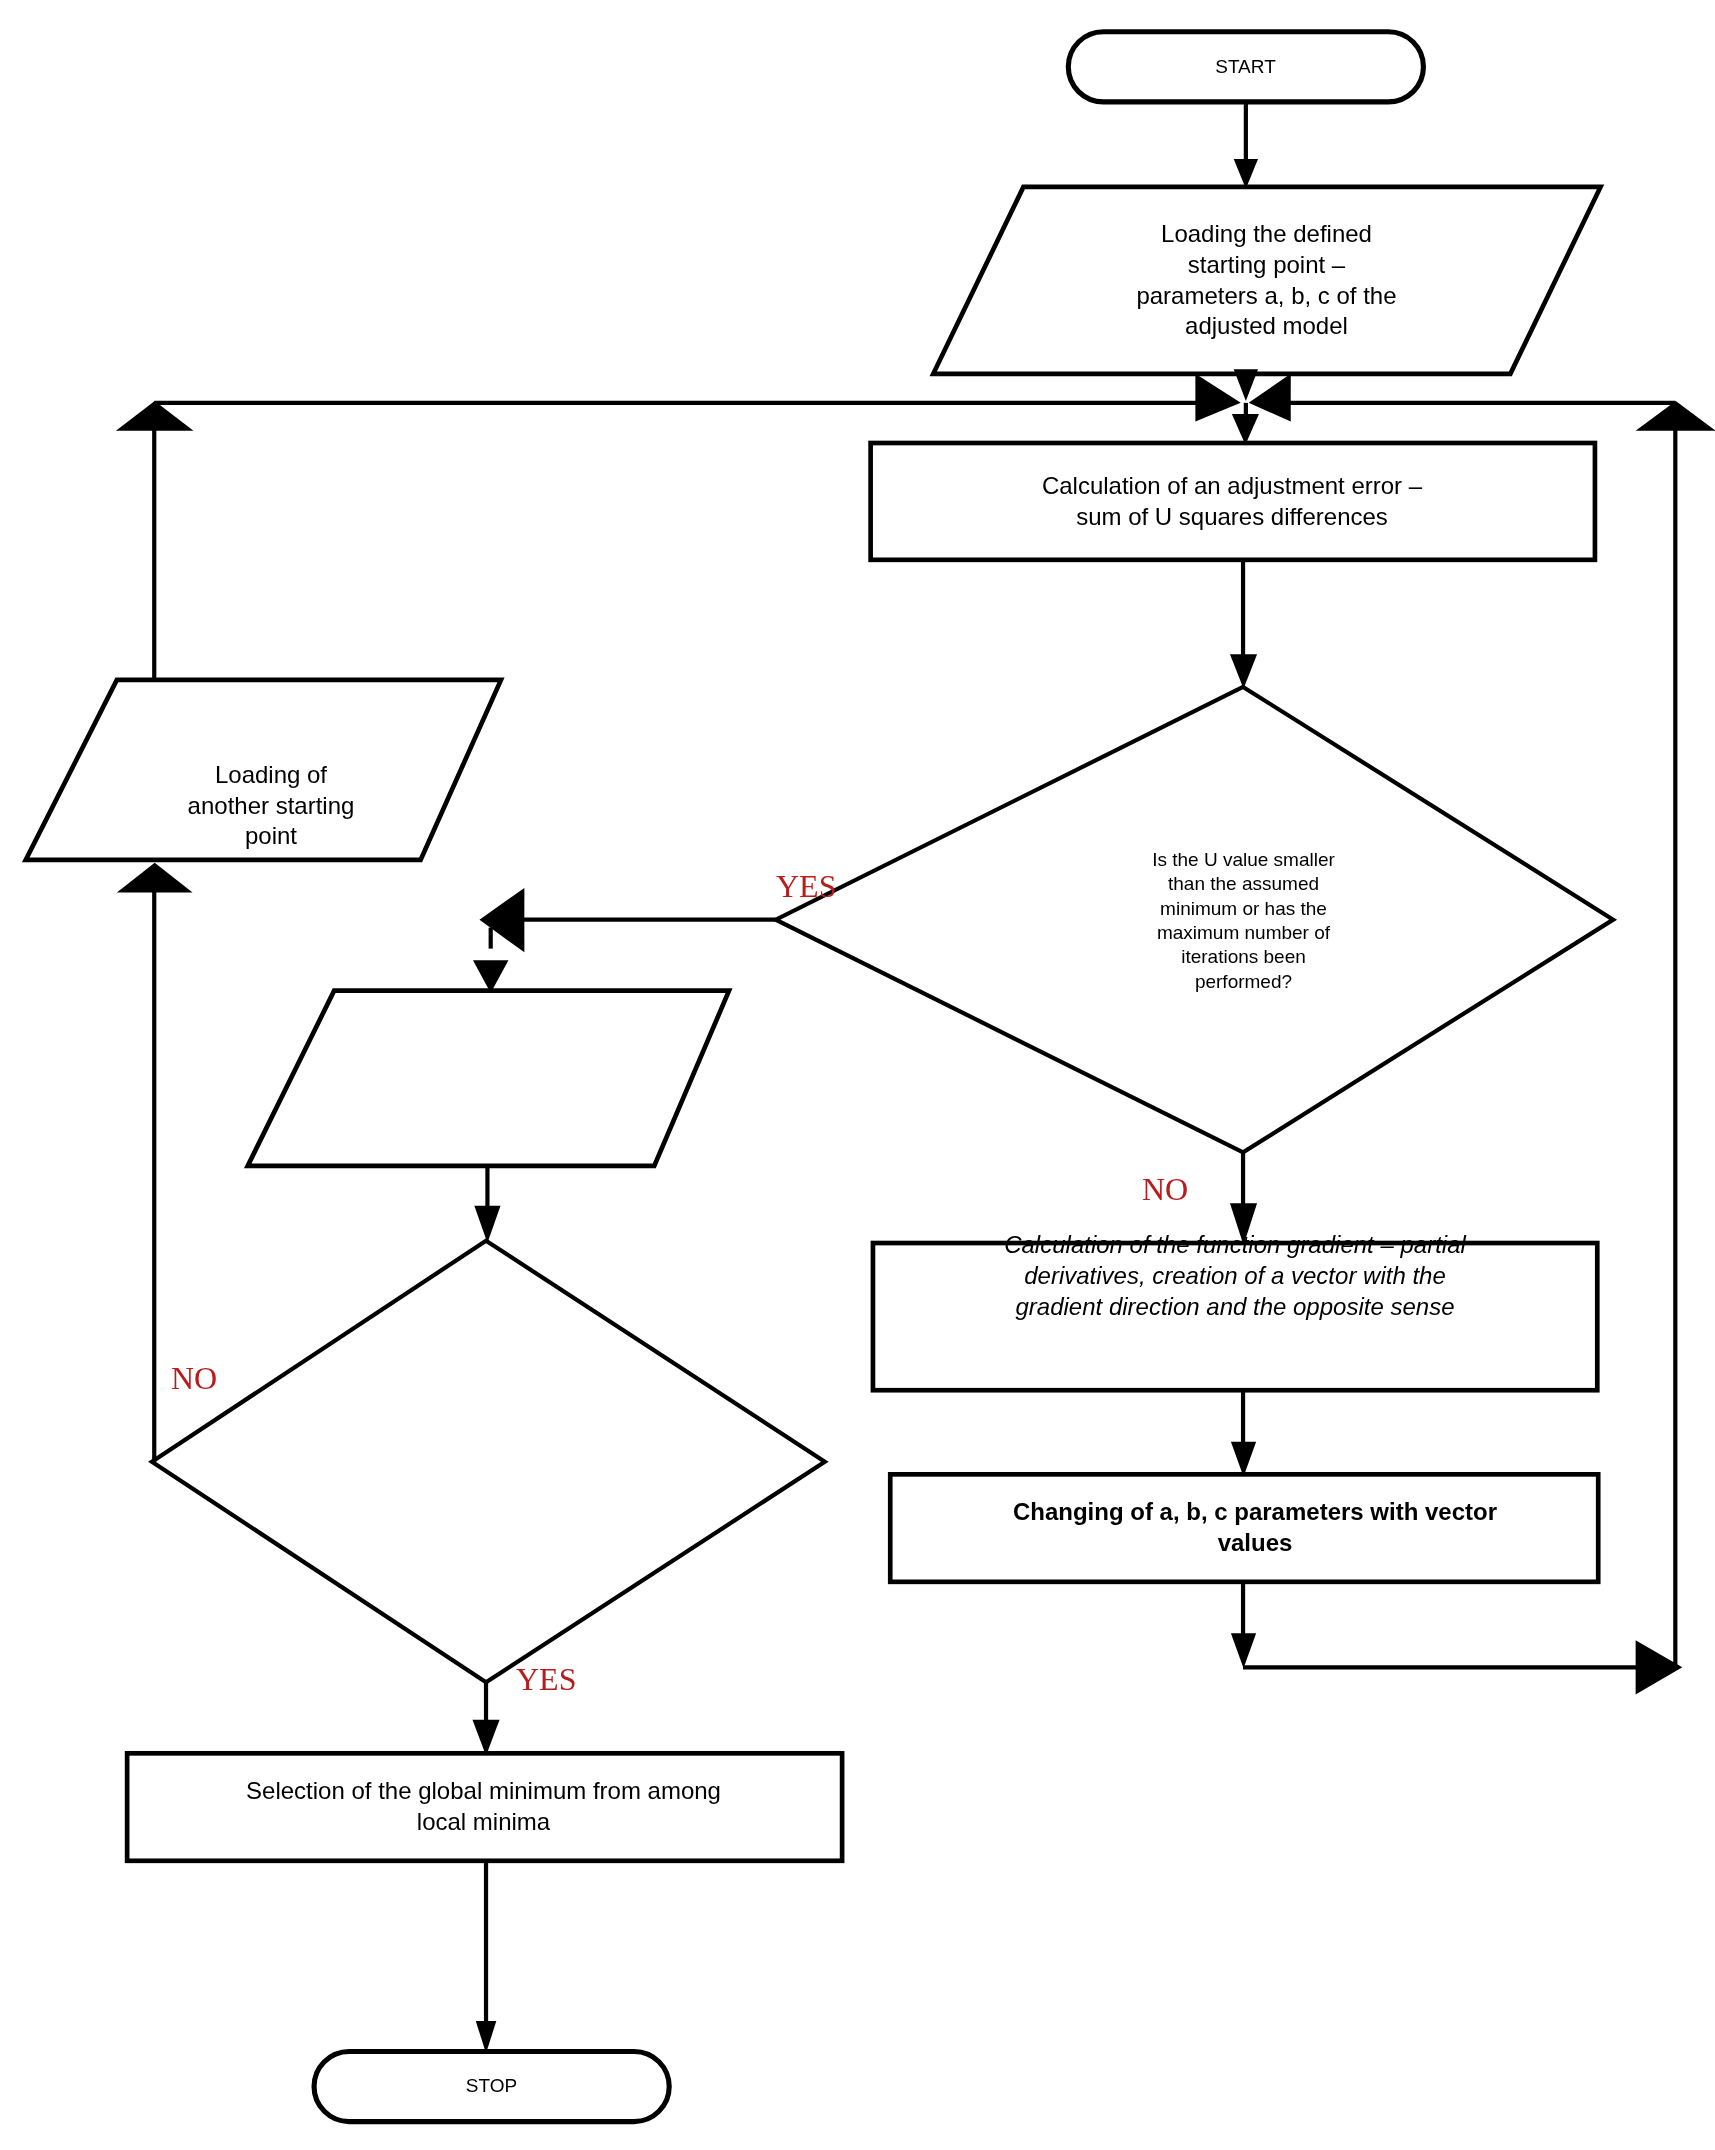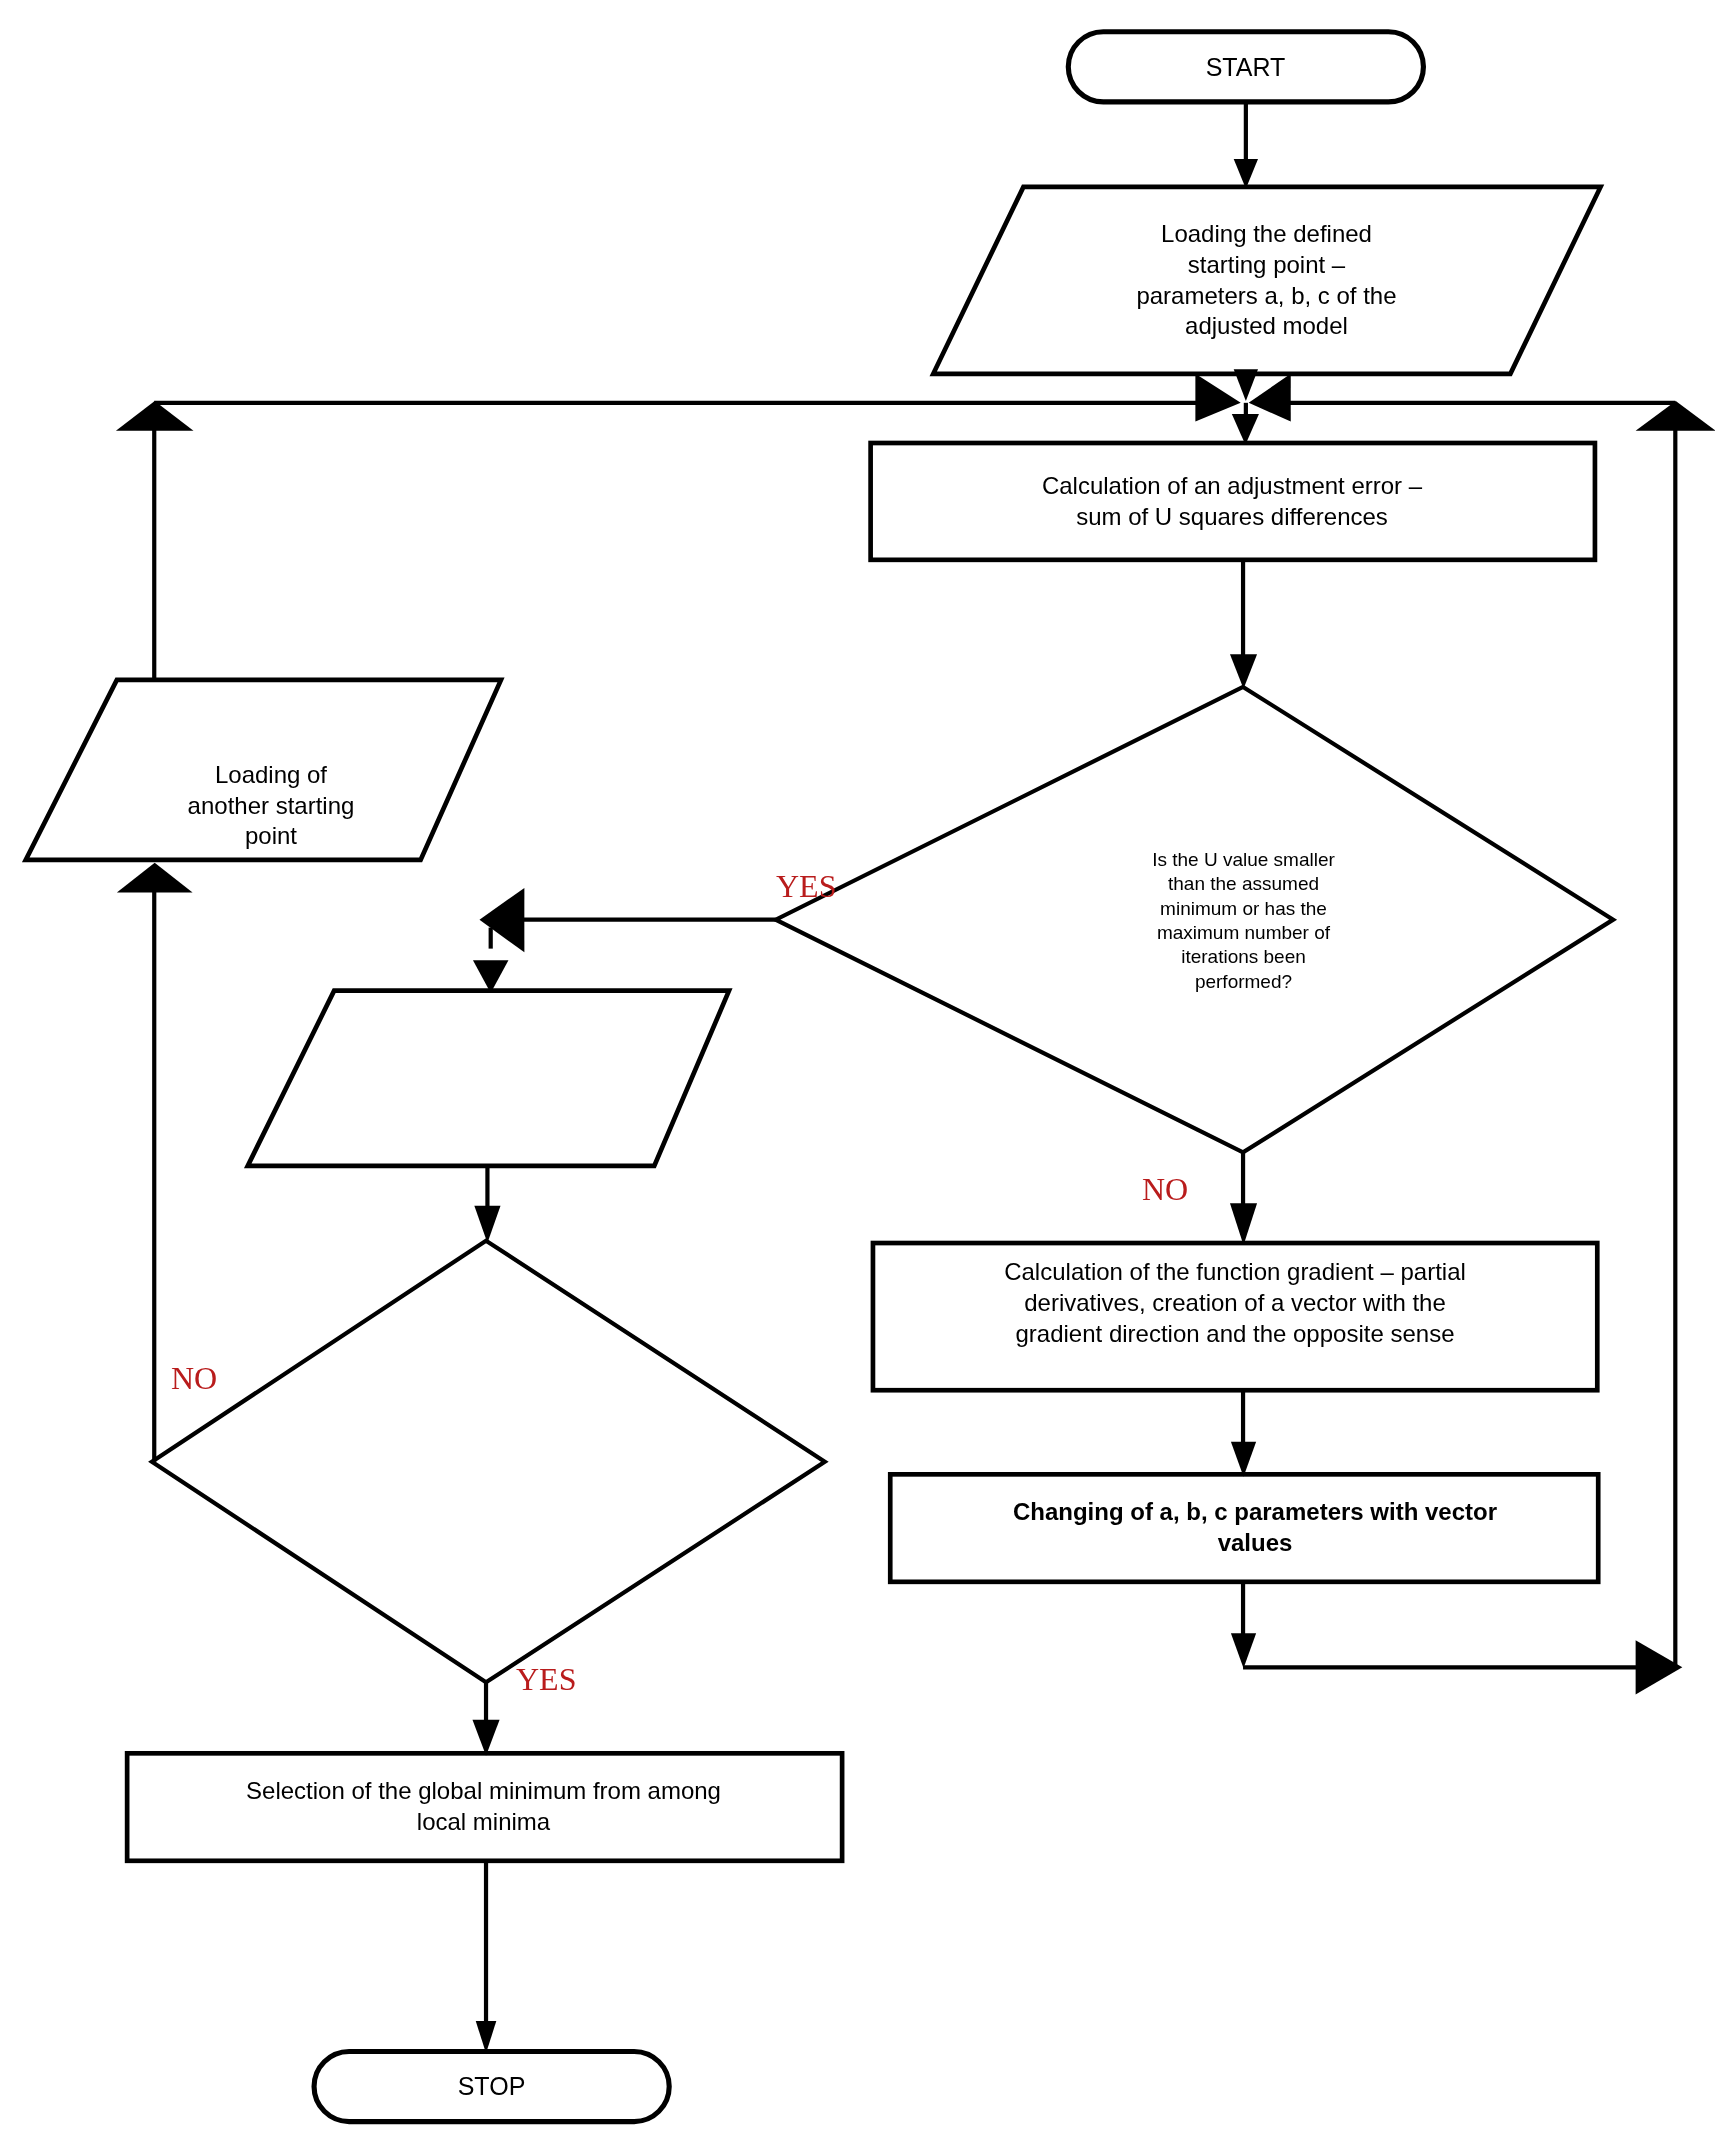--- a/index.html
+++ b/index.html
@@ -26,21 +26,21 @@
     white-space:pre-line;
   }
   .edgeLabel{
     position:absolute;
     color:#b91c1c;
     font-family:Liberation Serif, serif;
     font-size:32px;
     line-height:1;
     white-space:nowrap;
   }
-  .t-terminal{font-size:25px;}
+  .t-terminal{font-size:19px;}
   .t-body{font-size:24px;}
   .t-small{font-size:19px;}
 </style>
 </head>
 <body>
 
 <div id="stage">
 
   <svg viewBox="0 0 3672 4603" xmlns="http://www.w3.org/2000/svg">
     <defs>
@@ -160,21 +160,21 @@
 parameters a, b, c of the
 adjusted model</div>
 
   <div class="nodeText t-small" style="left:1033px; top:804px; width:421px; height:234px;">Is the U value smaller
 than the assumed
 minimum or has the
 maximum number of
 iterations been
 performed?</div>
 
-  <div class="nodeText t-body" style="left:873px; top:1230px; width:724px; height:147px;">Calculation of the function gradient – partial
+  <div class="nodeText t-body" style="left:873px; top:1203px; width:724px; height:147px;font-style:italic;">Calculation of the function gradient – partial
 derivatives, creation of a vector with the
 gradient direction and the opposite sense</div>
 
   <div class="nodeText t-body" style="left:913px; top:1474px; width:684px; height:107px;font-weight:bold;">Changing of a, b, c parameters with vector
 values</div>
 
 
 
   <div class="nodeText t-body" style="left:84px; top:716px; width:374px; height:180px;">Loading of
 another starting

